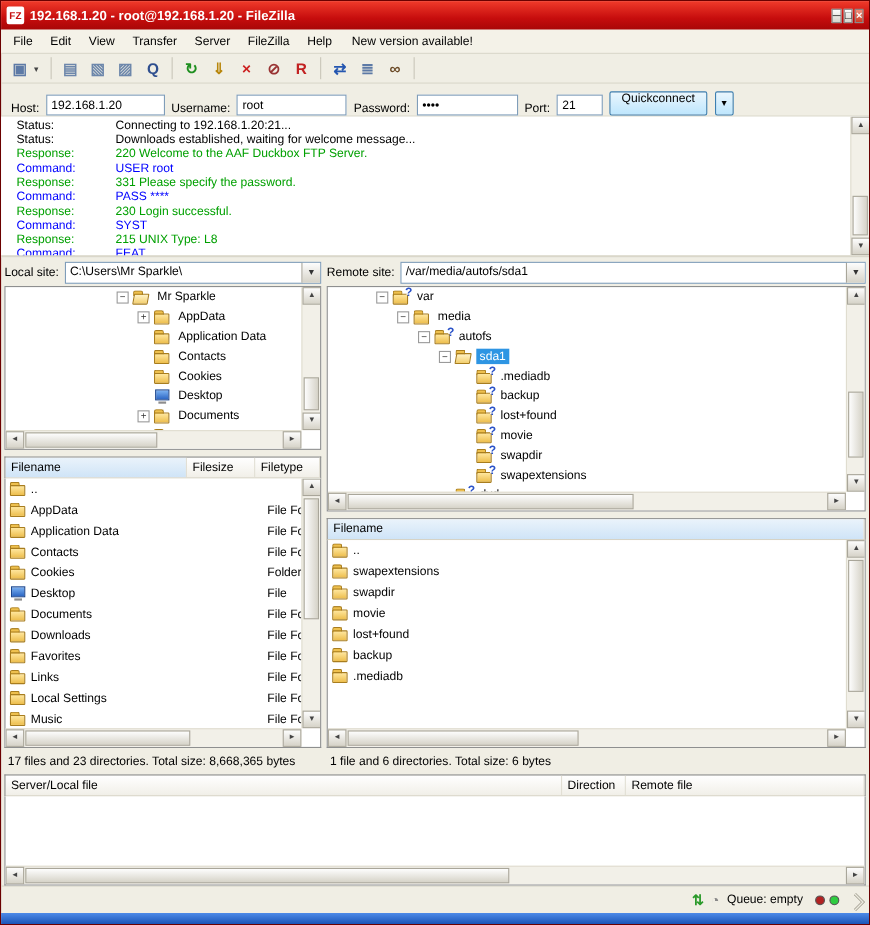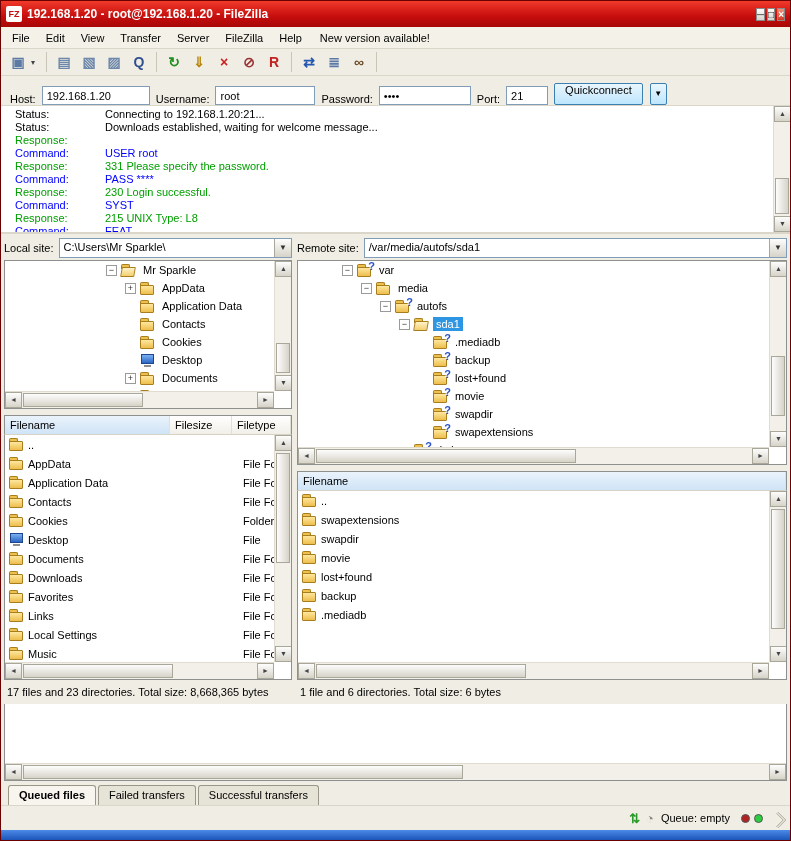--- a/index.html
+++ b/index.html
@@ -207,20 +207,21 @@
         <div class="logline">
           <span class="loglabel" style="color: rgb(0, 0, 0);">Status:</span>
           <span class="logtext" style="color: rgb(0, 0, 0);">Connecting to 192.168.1.20:21...</span>
         </div>
         <div class="logline">
           <span class="loglabel" style="color: rgb(0, 0, 0);">Status:</span>
           <span class="logtext" style="color: rgb(0, 0, 0);">Downloads established, waiting for welcome message...</span>
         </div>
         <div class="logline">
           <span class="loglabel" style="color: rgb(0, 160, 0);">Response:</span>
+          <span class="logtext" style="color: rgb(0, 160, 0);">220 Welcome to the AAF Duckbox FTP Server.</span>
         </div>
         <div class="logline">
           <span class="loglabel" style="color: rgb(0, 0, 255);">Command:</span>
           <span class="logtext" style="color: rgb(0, 0, 255);">USER root</span>
         </div>
         <div class="logline">
           <span class="loglabel" style="color: rgb(0, 160, 0);">Response:</span>
           <span class="logtext" style="color: rgb(0, 160, 0);">331 Please specify the password.</span>
         </div>
         <div class="logline">
@@ -550,32 +551,32 @@
           <span class="hthumb" style="left:18px;width:210px;"></span>
           <span class="sbtn right">►</span>
         </div>
       </div>
       <div class="statusline">1 file and 6 directories. Total size: 6 bytes</div>
     </div>
 
   </div>
 
   <div class="queue">
+    <div class="listhdr" id="queue-header">
+        <span class="hcell hc-q1">Server/Local file</span>
+        <span class="hcell hc-q2">Direction</span>
+        <span class="hcell hc-q3">Remote file</span>
+      </div>
     <div class="qbody">
       <div class="hsb full">
         <span class="sbtn left">◄</span>
         <span class="hthumb" style="left:18px;width:440px;"></span>
         <span class="sbtn right">►</span>
       </div>
     </div>
-    <div class="tabs" id="queue-tabs">
-        <span class="tab active">Queued files</span>
-        <span class="tab">Failed transfers</span>
-        <span class="tab">Successful transfers</span>
-      </div>
   </div>
 
   <div class="statusbar">
     <span class="sb-right">
       <span id="sb-icons" style="display:flex;gap:6px;align-items:center;">
           <span class="sbicon" style="color: rgb(42, 154, 42);">⇅</span>
           <span class="sbicon" style="color: rgb(136, 136, 136);">◔</span>
         </span>
       <span>Queue: empty</span>
       <span class="leds" id="sb-leds">

